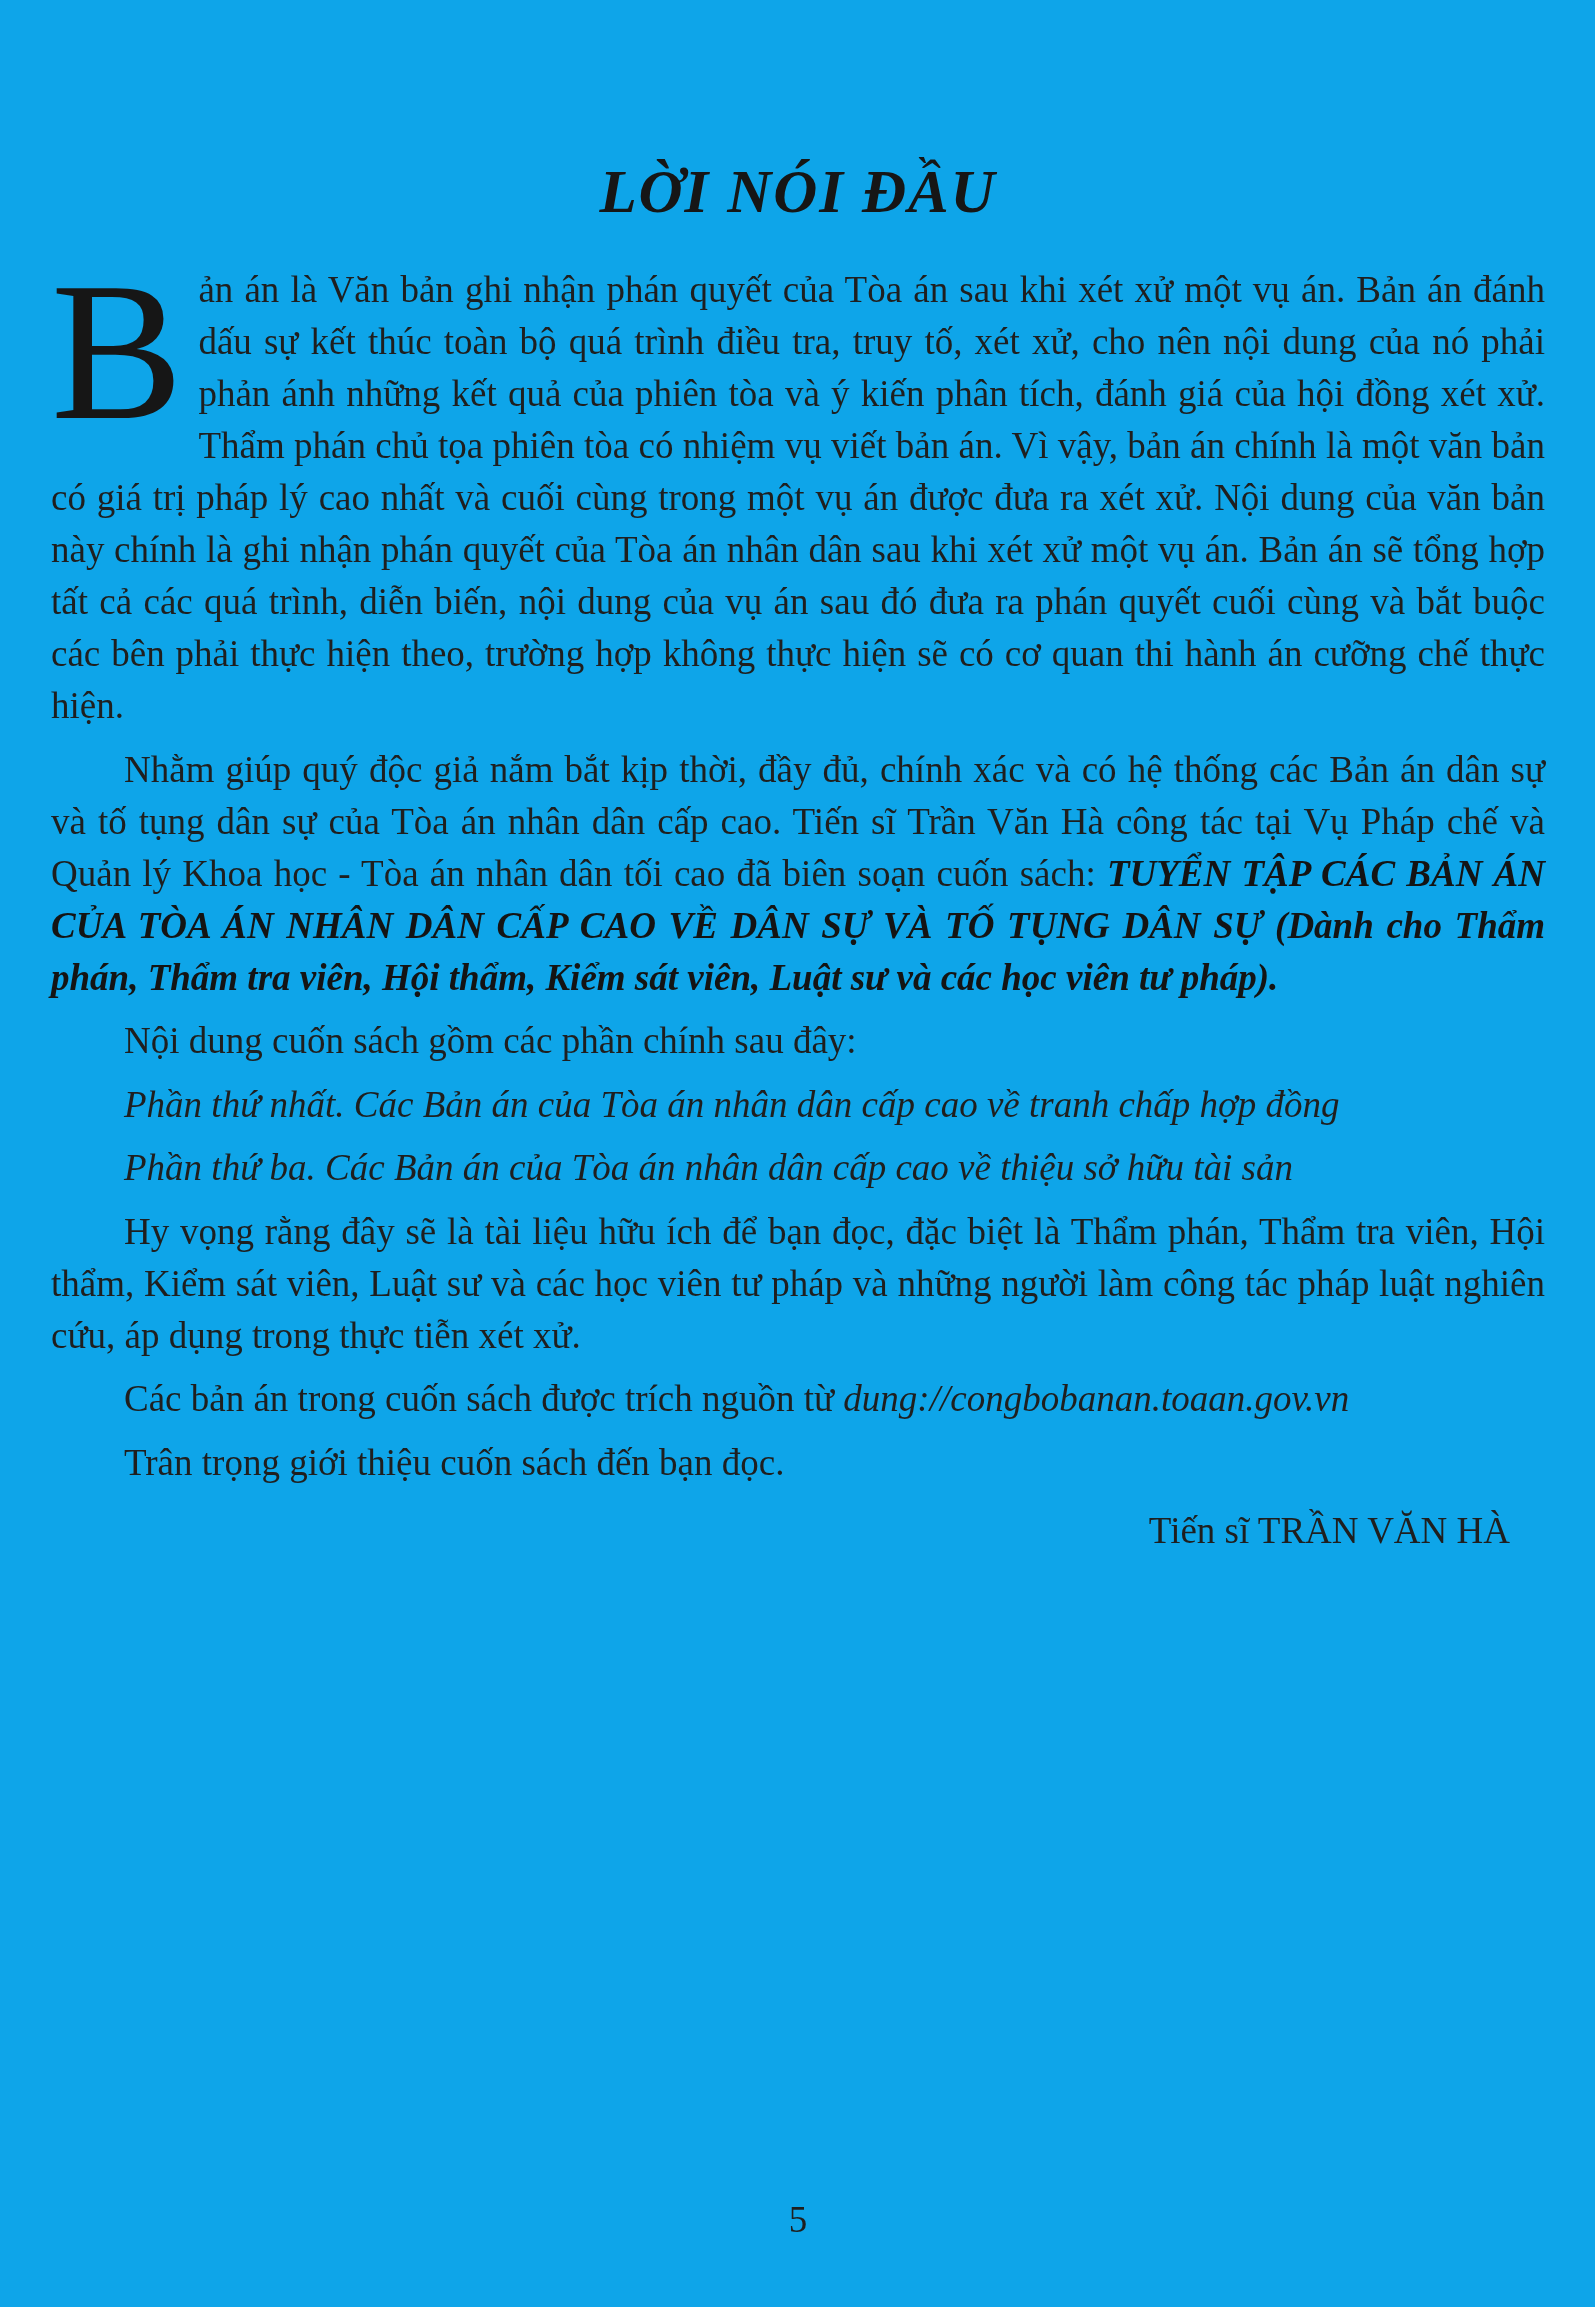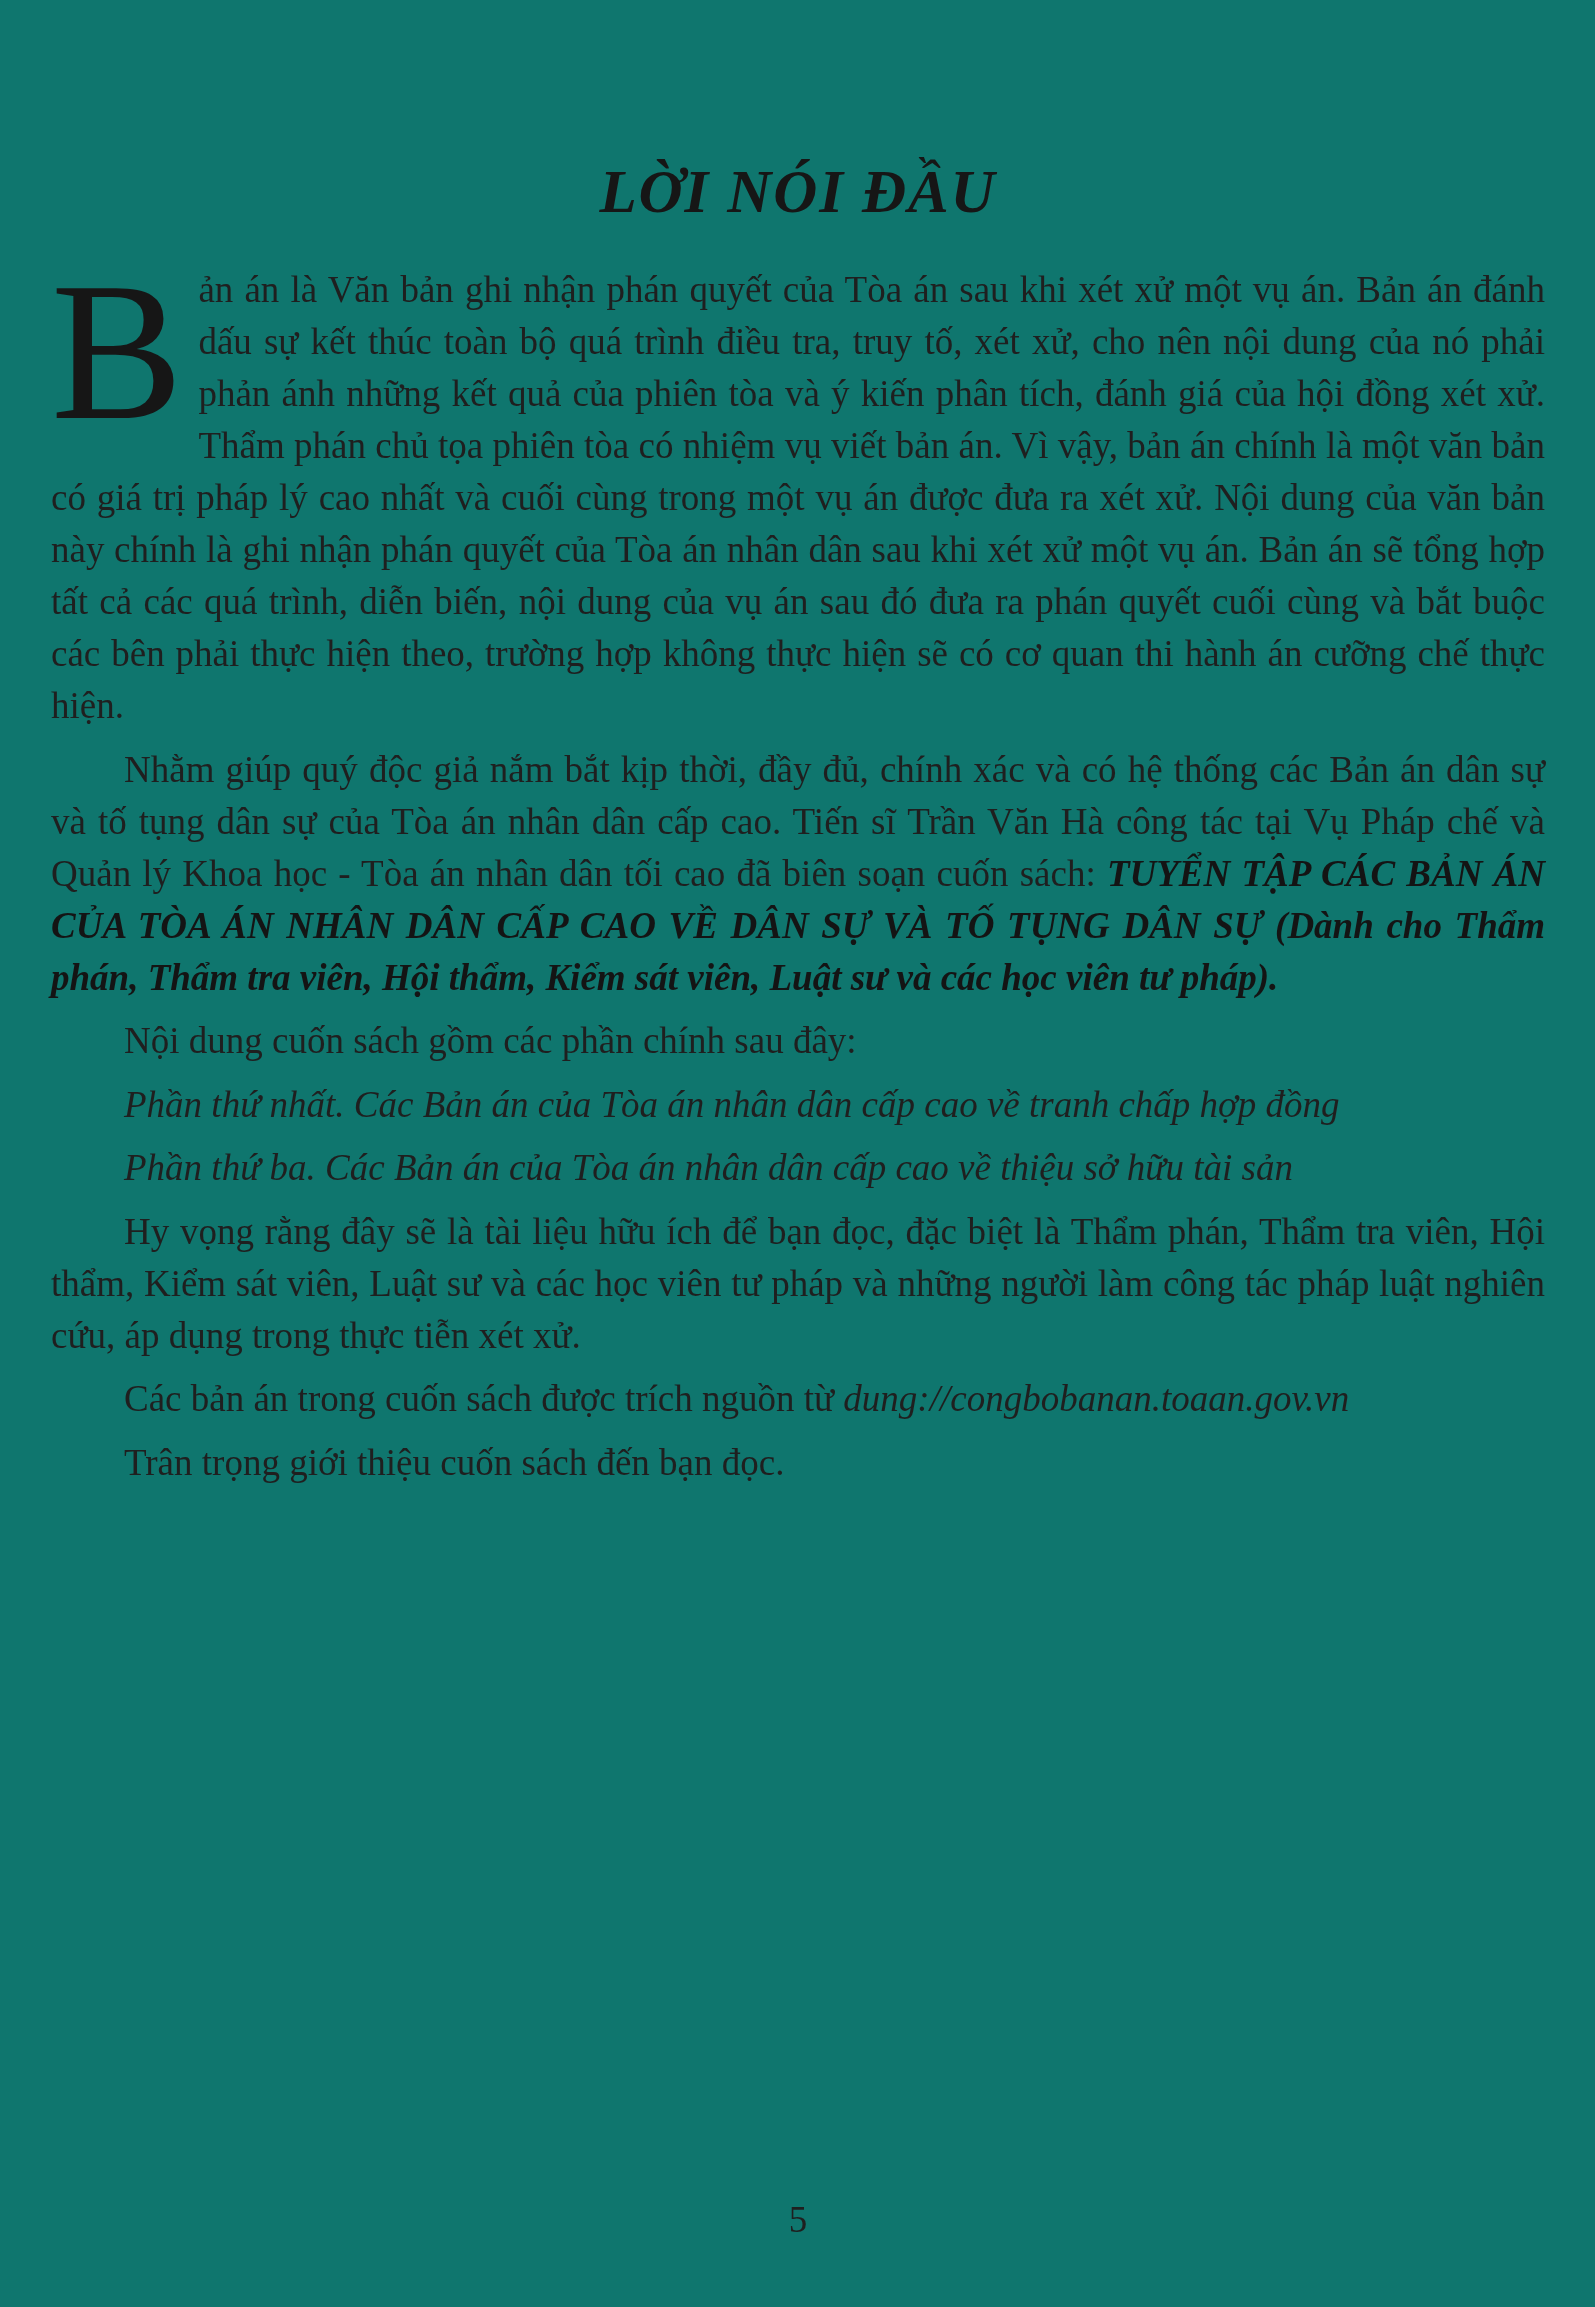--- a/index.html
+++ b/index.html
@@ -4,21 +4,21 @@
 <style>
   * { margin: 0; padding: 0; box-sizing: border-box; }
   html, body { background: #d9d9d9; }
   body { font-family: "Liberation Serif", "DejaVu Serif", serif; }
 
   .page {
     position: relative;
     width: 1596px;
     height: 2307px;
     margin: 0 auto;
-    background: #0f766e;
+    background: #0ea5e9;
     color: #1f1f1f;
     padding: 157px 51px 0 51px;
     overflow: hidden;
   }
 
   .title {
     text-align: center;
     font-size: 61px;
     font-weight: bold;
     font-style: italic;
@@ -101,19 +101,20 @@
 
 
     <p class="para italic">Phần thứ ba. Các Bản án của Tòa án nhân dân cấp cao về thiệu sở hữu tài sản</p>
 
     <p class="para">Hy vọng rằng đây sẽ là tài liệu hữu ích để bạn đọc, đặc biệt là Thẩm phán, Thẩm tra viên, Hội thẩm, Kiểm sát viên, Luật sư và các học viên tư pháp và những người làm công tác pháp luật nghiên cứu, áp dụng trong thực tiễn xét xử.</p>
 
     <p class="para"><span>Các bản án trong cuốn sách được trích nguồn từ  </span><span class="italic url">dung://congbobanan.toaan.gov.vn</span></p>
 
     <p class="para">Trân trọng giới thiệu cuốn sách đến bạn đọc.</p>
 
+    <p class="signature">Tiến sĩ TRẦN VĂN HÀ</p>
 
   </div>
 
   <div class="page-number">5</div>
 
 </div>
 
 
 </body></html>

